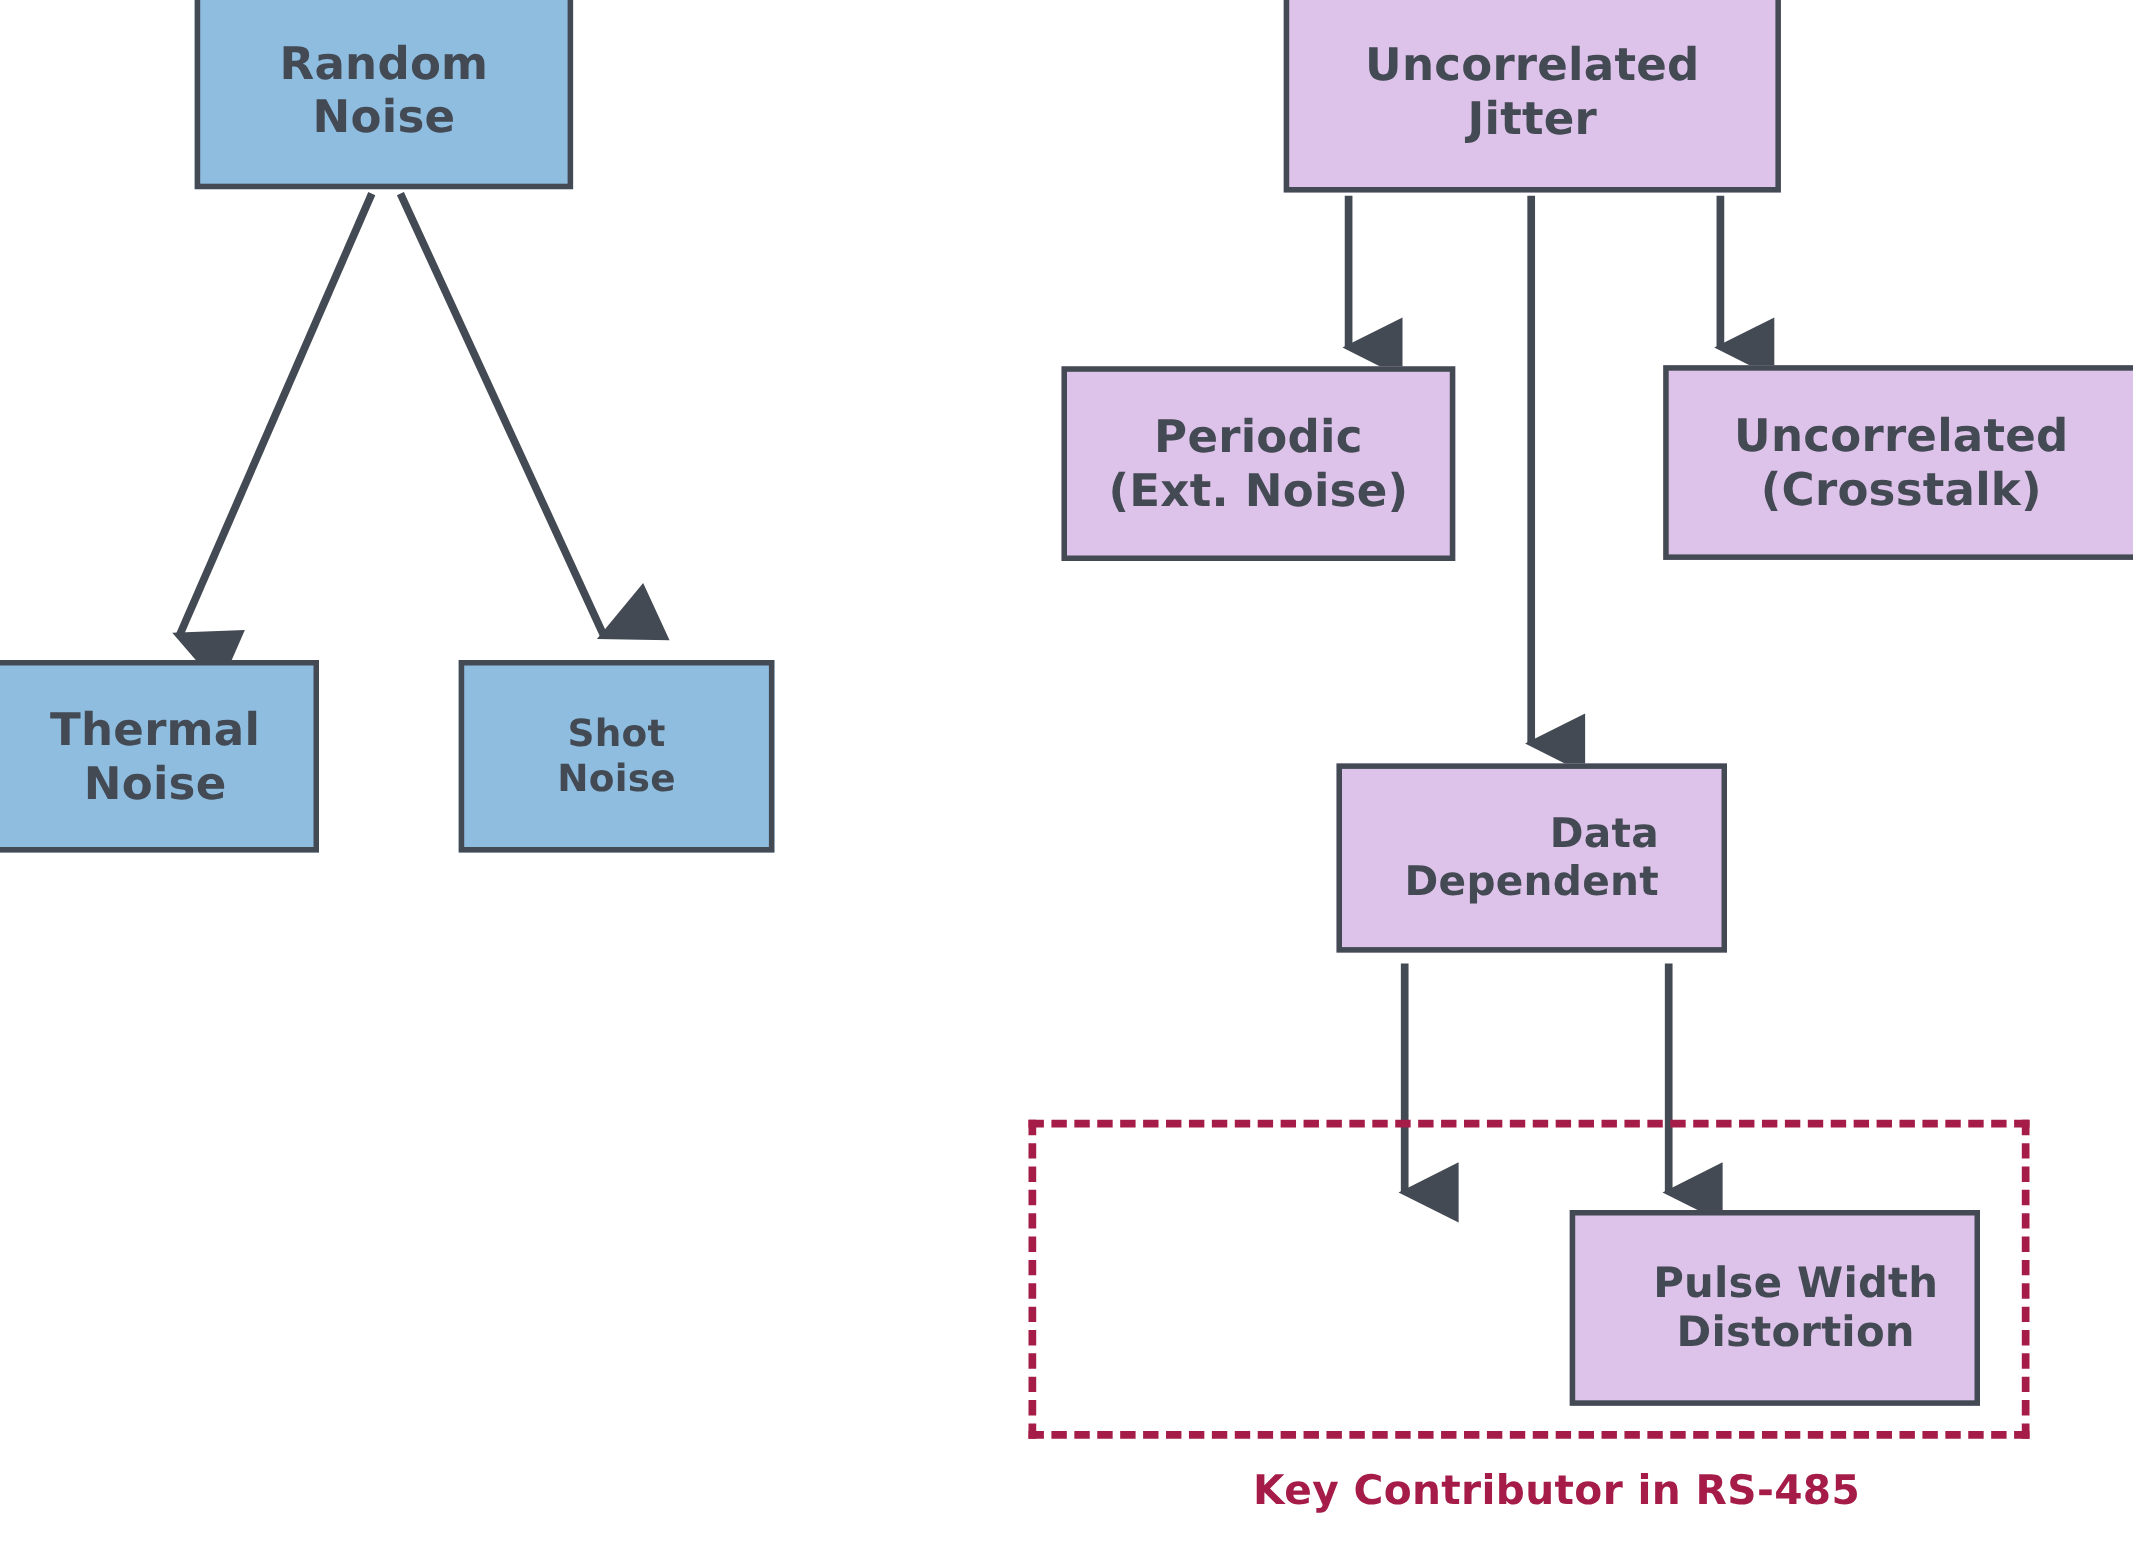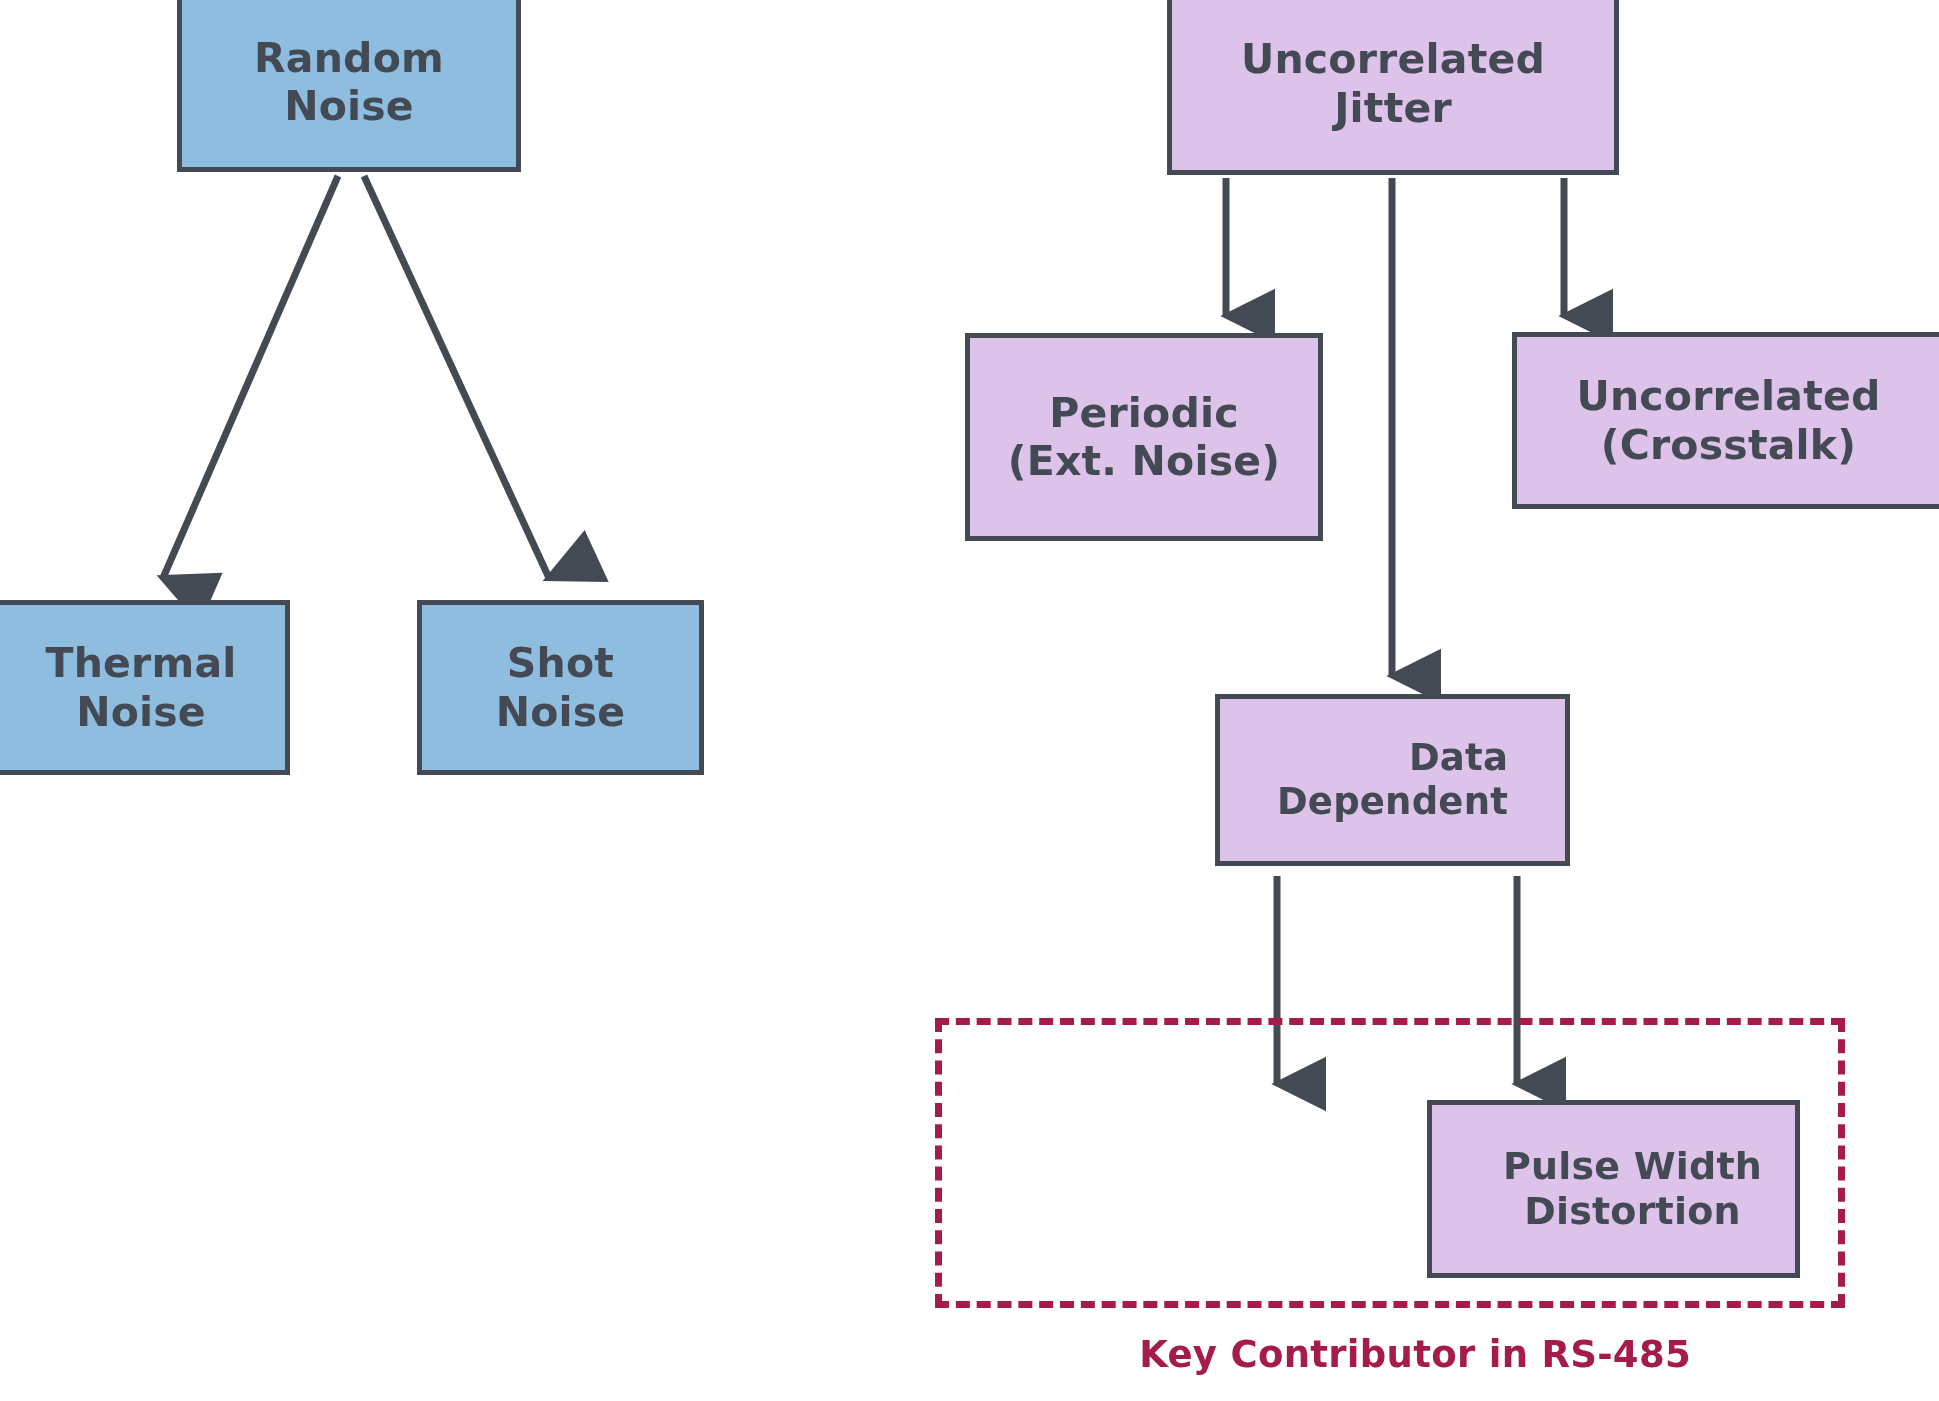--- a/index.html
+++ b/index.html
@@ -8,23 +8,23 @@
   #canvas{position:absolute;left:0;top:0;width:1939px;height:1401px;}
   svg.layer{position:absolute;left:0;top:0;width:1939px;height:1401px;overflow:visible;}
   .node{position:absolute;box-sizing:border-box;border:5px solid #434a54;
         display:flex;align-items:center;justify-content:center;text-align:center;
         font-weight:bold;color:#434a54;line-height:1.18;letter-spacing:.2px;}
   .node span{display:block;white-space:pre-line;}
   .blue{background:#8ebde0;}
   .purple{background:#ddc2e9;}
   .n-random{left:177px;top:-8px;width:344px;height:180px;font-size:41px;}
   .n-thermal{left:-8px;top:600px;width:298px;height:175px;font-size:41px;}
-  .n-shot{left:417px;top:600px;width:287px;height:175px;font-size:41px;}
+  .n-shot{left:417px;top:600px;width:287px;height:175px;font-size:34px;}
   .n-deterministic{left:1167px;top:-8px;width:452px;height:183px;font-size:41px;}
-  .n-periodic{left:965px;top:333px;width:358px;height:208px;font-size:41px;}
+  .n-periodic{left:965px;top:333px;width:358px;height:177px;font-size:41px;}
   .n-uncorrelated{left:1512px;top:332px;width:433px;height:177px;font-size:41px;}
   .n-datadep{left:1215px;top:694px;width:355px;height:172px;font-size:37px;text-align:right;}
   .n-isi{left:990px;top:1101px;width:373px;height:177px;font-size:38px;}
   .n-pwd{left:1427px;top:1100px;width:373px;height:178px;font-size:38px;padding-left:38px;}
   .dashbox{position:absolute;left:935px;top:1018px;width:910px;height:290px;
            box-sizing:border-box;border:7px dashed #a51c49;background:transparent;}
   .keylabel{position:absolute;left:1105px;top:1333px;width:586px;text-align:right;
             font-size:37px;font-weight:bold;color:#a51c49;letter-spacing:.3px;}
 </style>
 </head>

